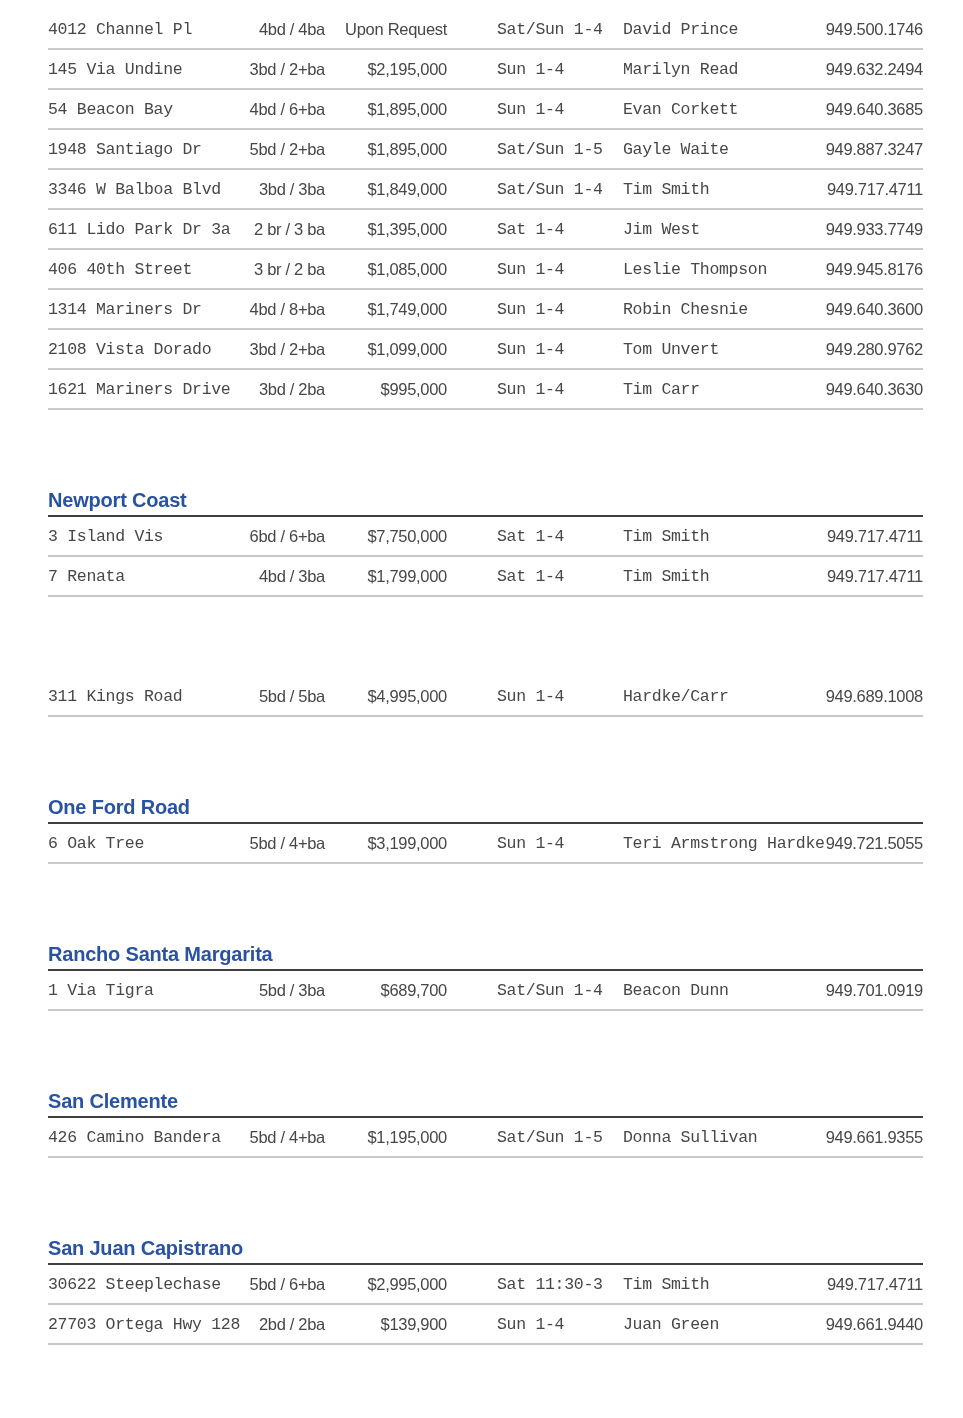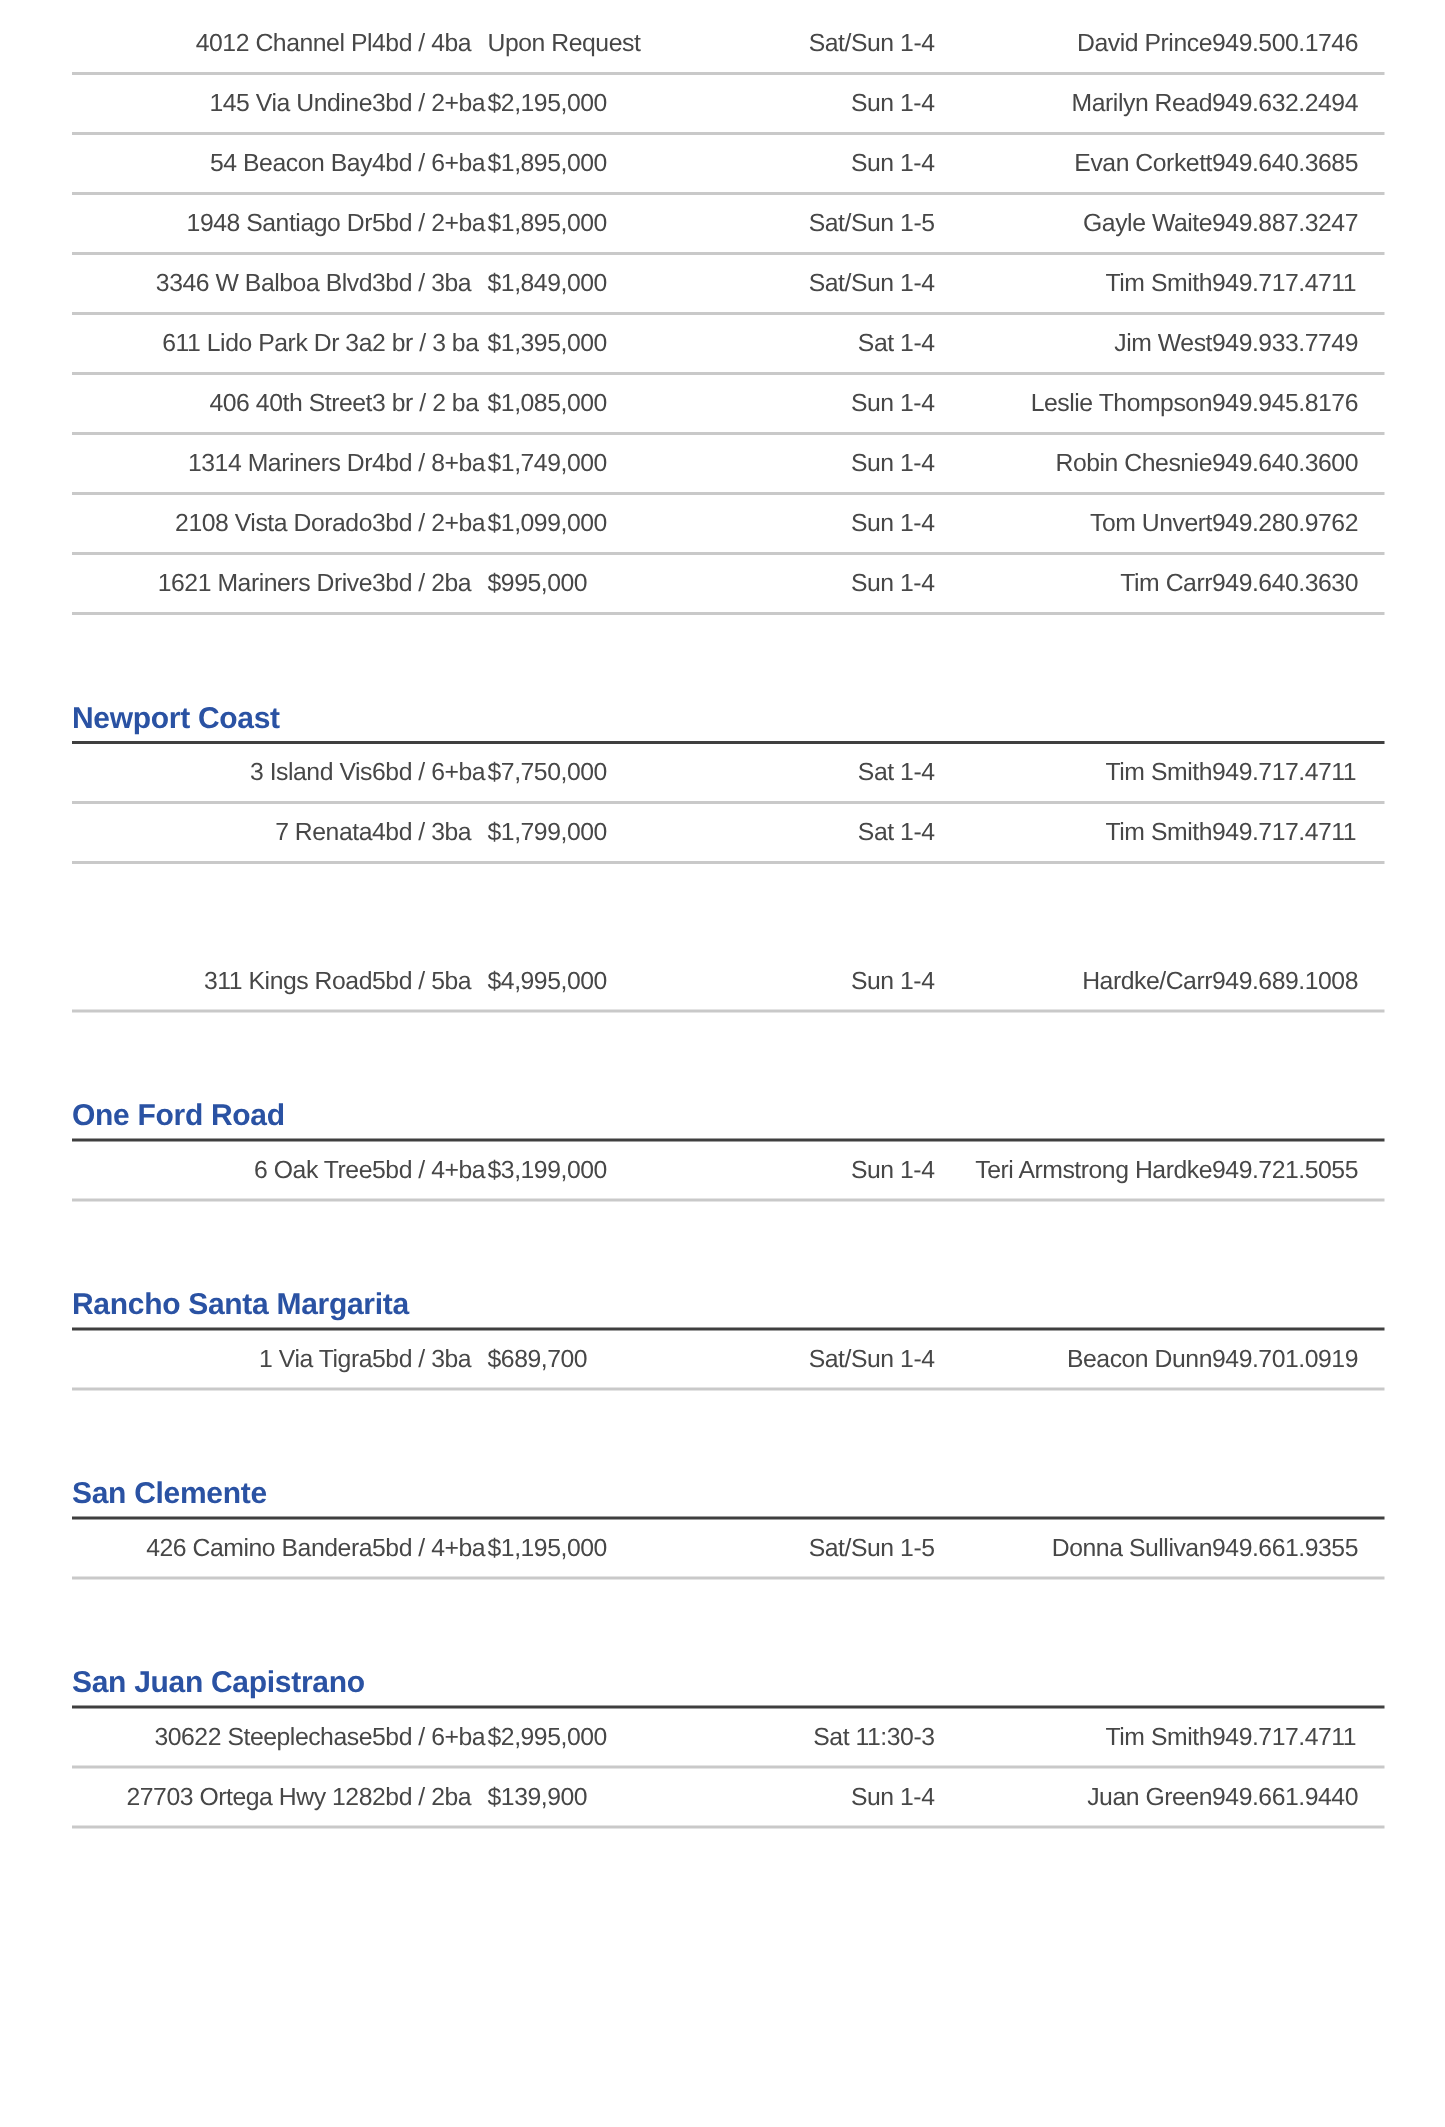--- a/index.html
+++ b/index.html
@@ -14,21 +14,21 @@
     font-family: "Liberation Sans", sans-serif;
     overflow: hidden;
   }
   #content {
     position: absolute;
     left: 48px;
     top: 10px;
     width: 875px;
   }
   .section { }
-  .section.titled { margin-top: 59px; }
+  .section.titled { margin-top: 80px; }
   .section-title {
     font-size: 20px;
     line-height: 21px;
     font-weight: bold;
     color: #2a52a3;
     letter-spacing: -0.2px;
     padding-bottom: 4px;
     border-bottom: 2px solid #3f3f3f;
   }
   .listing-row {
@@ -39,22 +39,22 @@
     border-bottom: 2px solid #c9c9c9;
     box-sizing: border-box;
   }
   .cell {
     font-size: 16.5px;
     color: #474747;
     letter-spacing: -0.3px;
     white-space: nowrap;
     overflow: visible;
   }
-  .cell.r { }
-  .cell.l { text-align: right; }
+  .cell.r { text-align: right; }
+  .cell.l { text-align: left; font-family: Liberation Mono, monospace; }
   .spacer { }
 </style>
 </head>
 <body>
 
 <div id="content">
     <div class="section">
       <div class="listing-row">
         <div class="cell l">4012 Channel Pl</div>
         <div class="cell r">4bd / 4ba</div>

